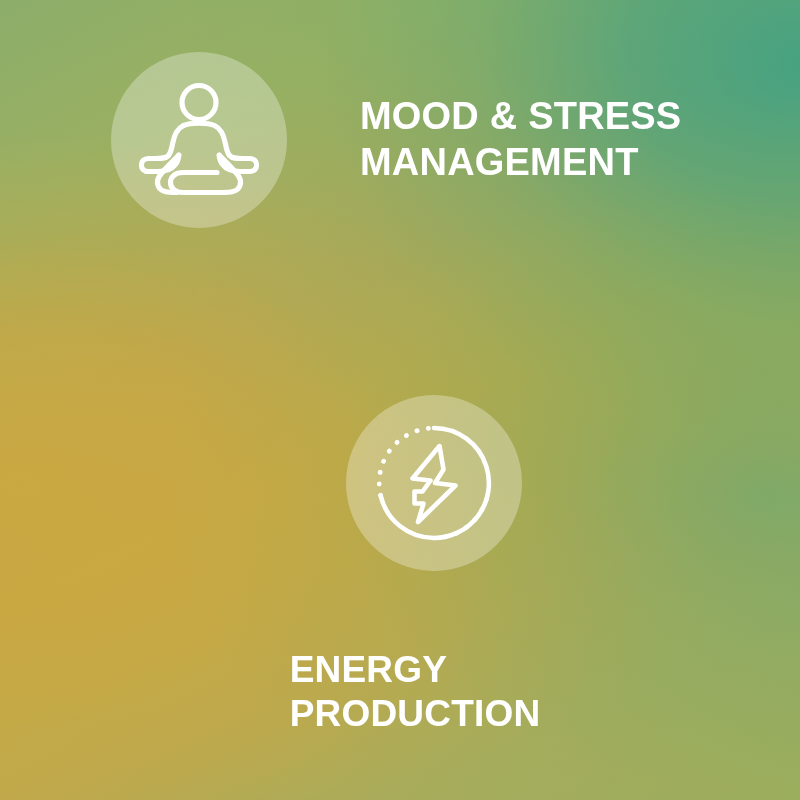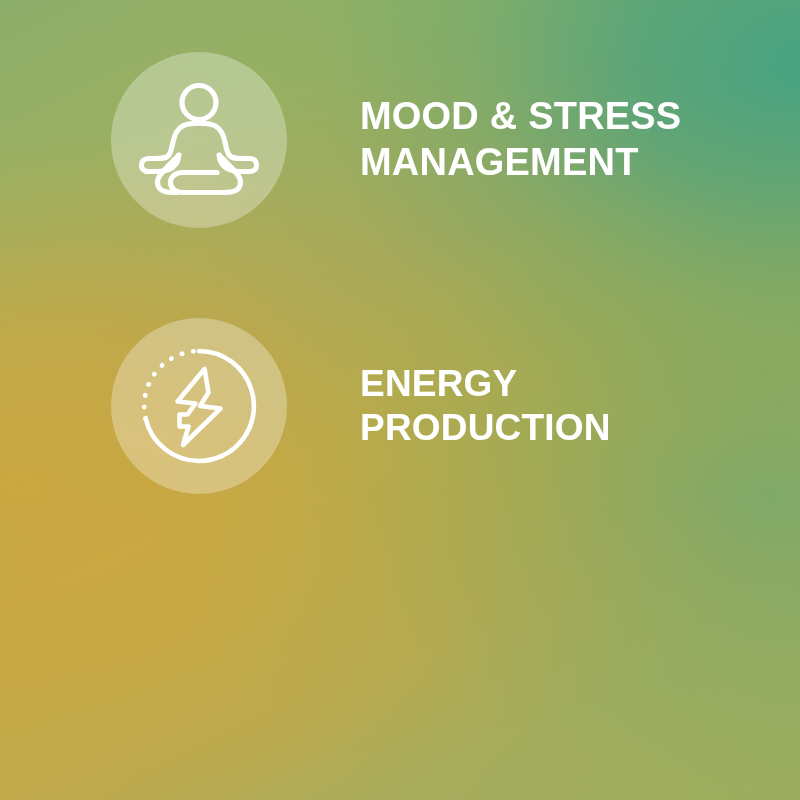--- a/index.html
+++ b/index.html
@@ -75,21 +75,21 @@
 
   .row {
     position: absolute;
     left: 0;
     width: 800px;
     display: flex;
     align-items: center;
   }
 
   .row-1 { top: 52px; }
-  .row-2 { top: 318px; }
+  .row-2 { top: 318px; flex-direction: column; }
   .row-3 { top: 578px; }
 
   .disc-wrap {
     position: relative;
     width: 330px;
     flex: 0 0 330px;
     display: flex;
     justify-content: center;
     align-items: center;
   }

